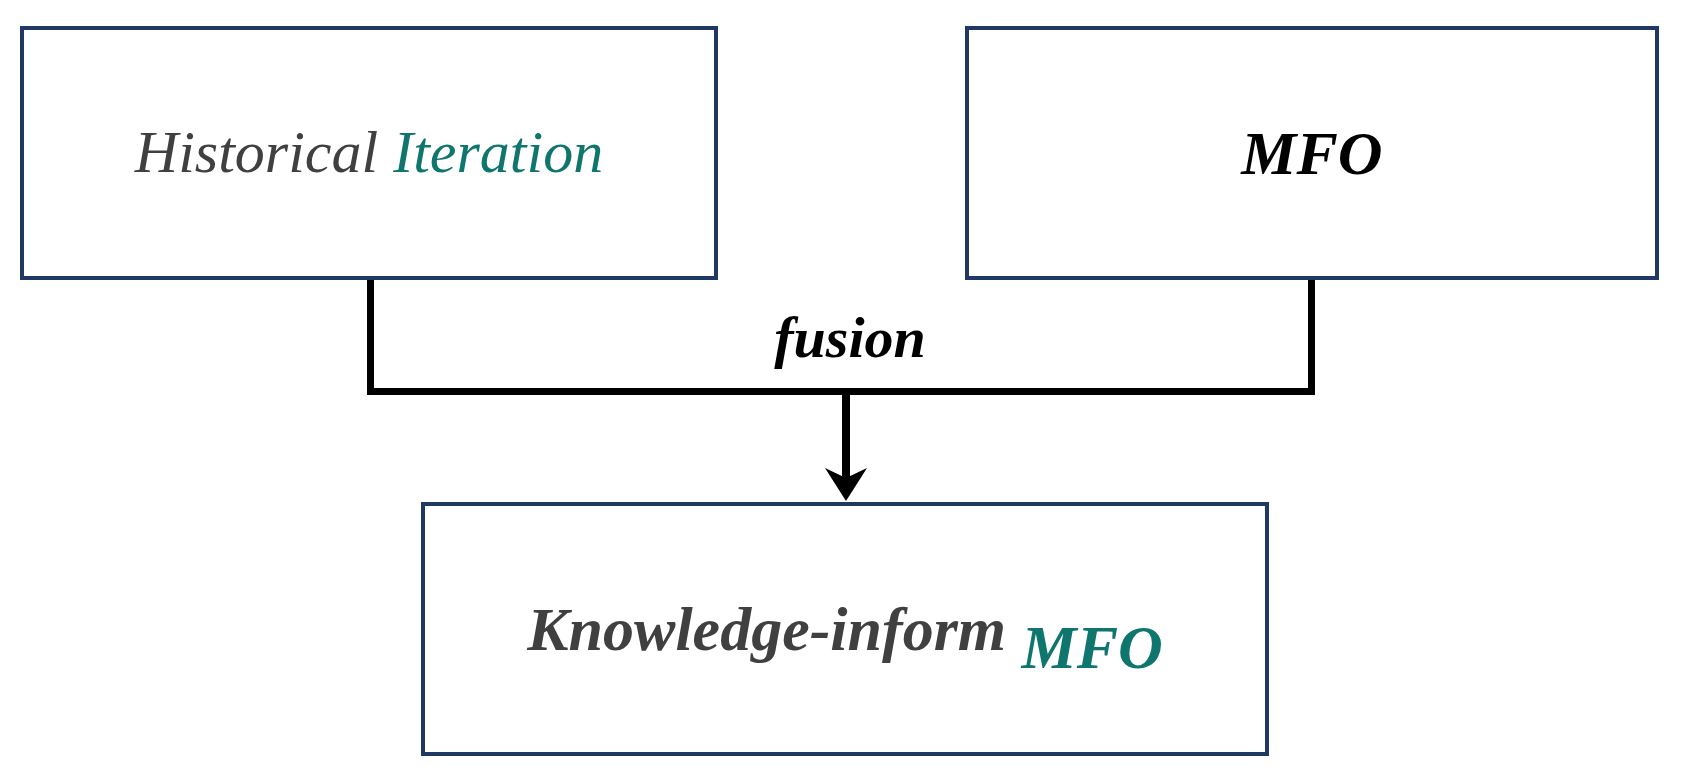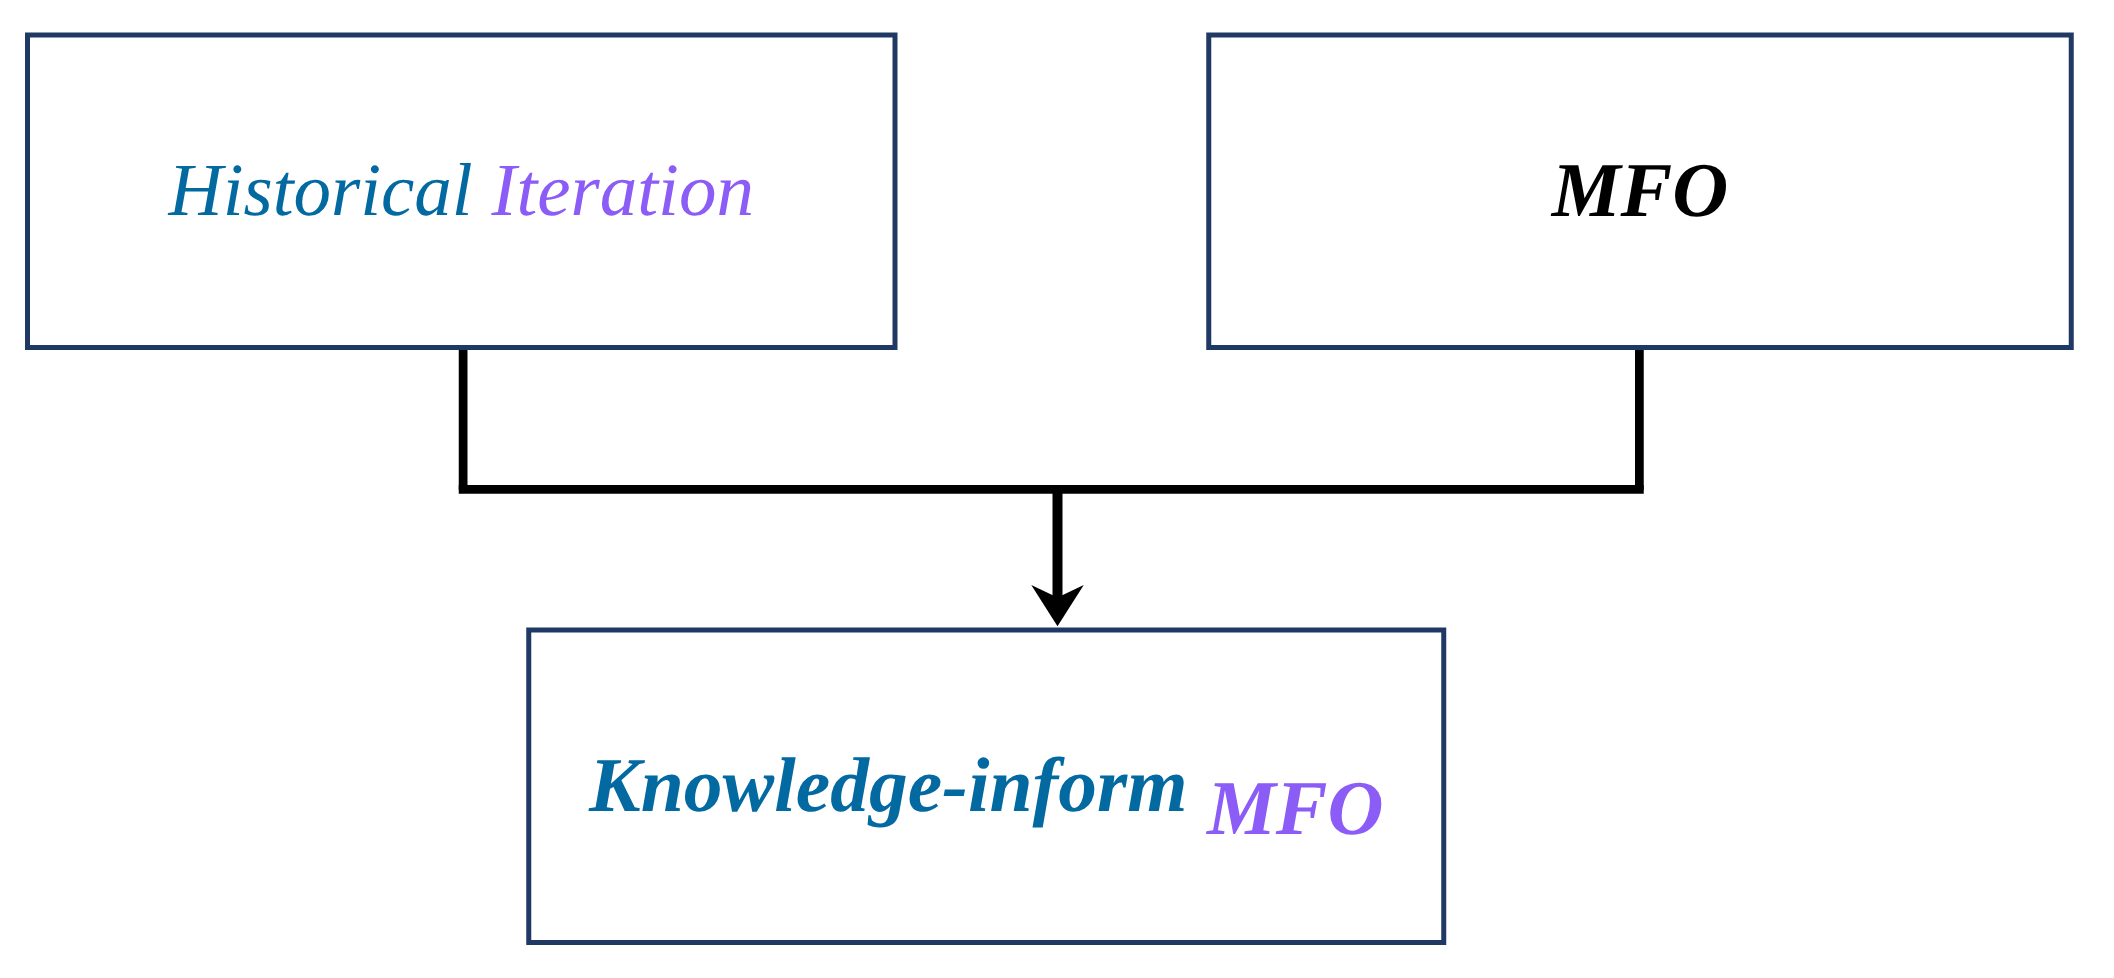--- a/index.html
+++ b/index.html
@@ -43,30 +43,30 @@
     top: 26px;
     width: 694px;
     height: 254px;
     font-size: 62px;
     font-weight: bold;
     color: #000000;
   }
   .box-ki {
     left: 421px;
     top: 502px;
-    width: 736px;
+    width: 848px;
     height: 254px;
     font-size: 62px;
     font-weight: bold;
     color: #000000;
     flex-direction: row;
     white-space: pre-wrap;
   }
-  .red { color: #0369a1; }
-  .black { color: #8b5cf6; margin-top: 37px; }
+  .red { color: #404040; }
+  .black { color: #0f766e; margin-top: 37px; }
   .fusion-label {
     position: absolute;
     left: 696px;
     top: 308px;
     width: 308px;
     text-align: center;
     font-size: 58px;
     font-weight: bold;
     font-style: italic;
     line-height: 1.05;
@@ -91,20 +91,21 @@
   <div class="box box-hist">
     <div>
       <span class="red">Historical </span><span class="black">Iteration</span>
     </div>
   </div>
 
   <div class="box box-mfo">
     <span>MFO</span>
   </div>
 
+  <div class="fusion-label">fusion</div>
 
   <svg class="connector-svg" viewBox="0 0 1691 782" xmlns="http://www.w3.org/2000/svg">
     <g stroke="#000000" fill="none">
       <line x1="370.5" y1="278" x2="370.5" y2="392" stroke-width="7"></line>
       <line x1="1311.5" y1="278" x2="1311.5" y2="392" stroke-width="7"></line>
       <line x1="367" y1="391.5" x2="1315" y2="391.5" stroke-width="7"></line>
       <line x1="846" y1="392" x2="846" y2="484" stroke-width="8"></line>
     </g>
     <polygon points="846,501 825,468 846,478 867,468" fill="#000000" stroke="none"></polygon>
   </svg>

